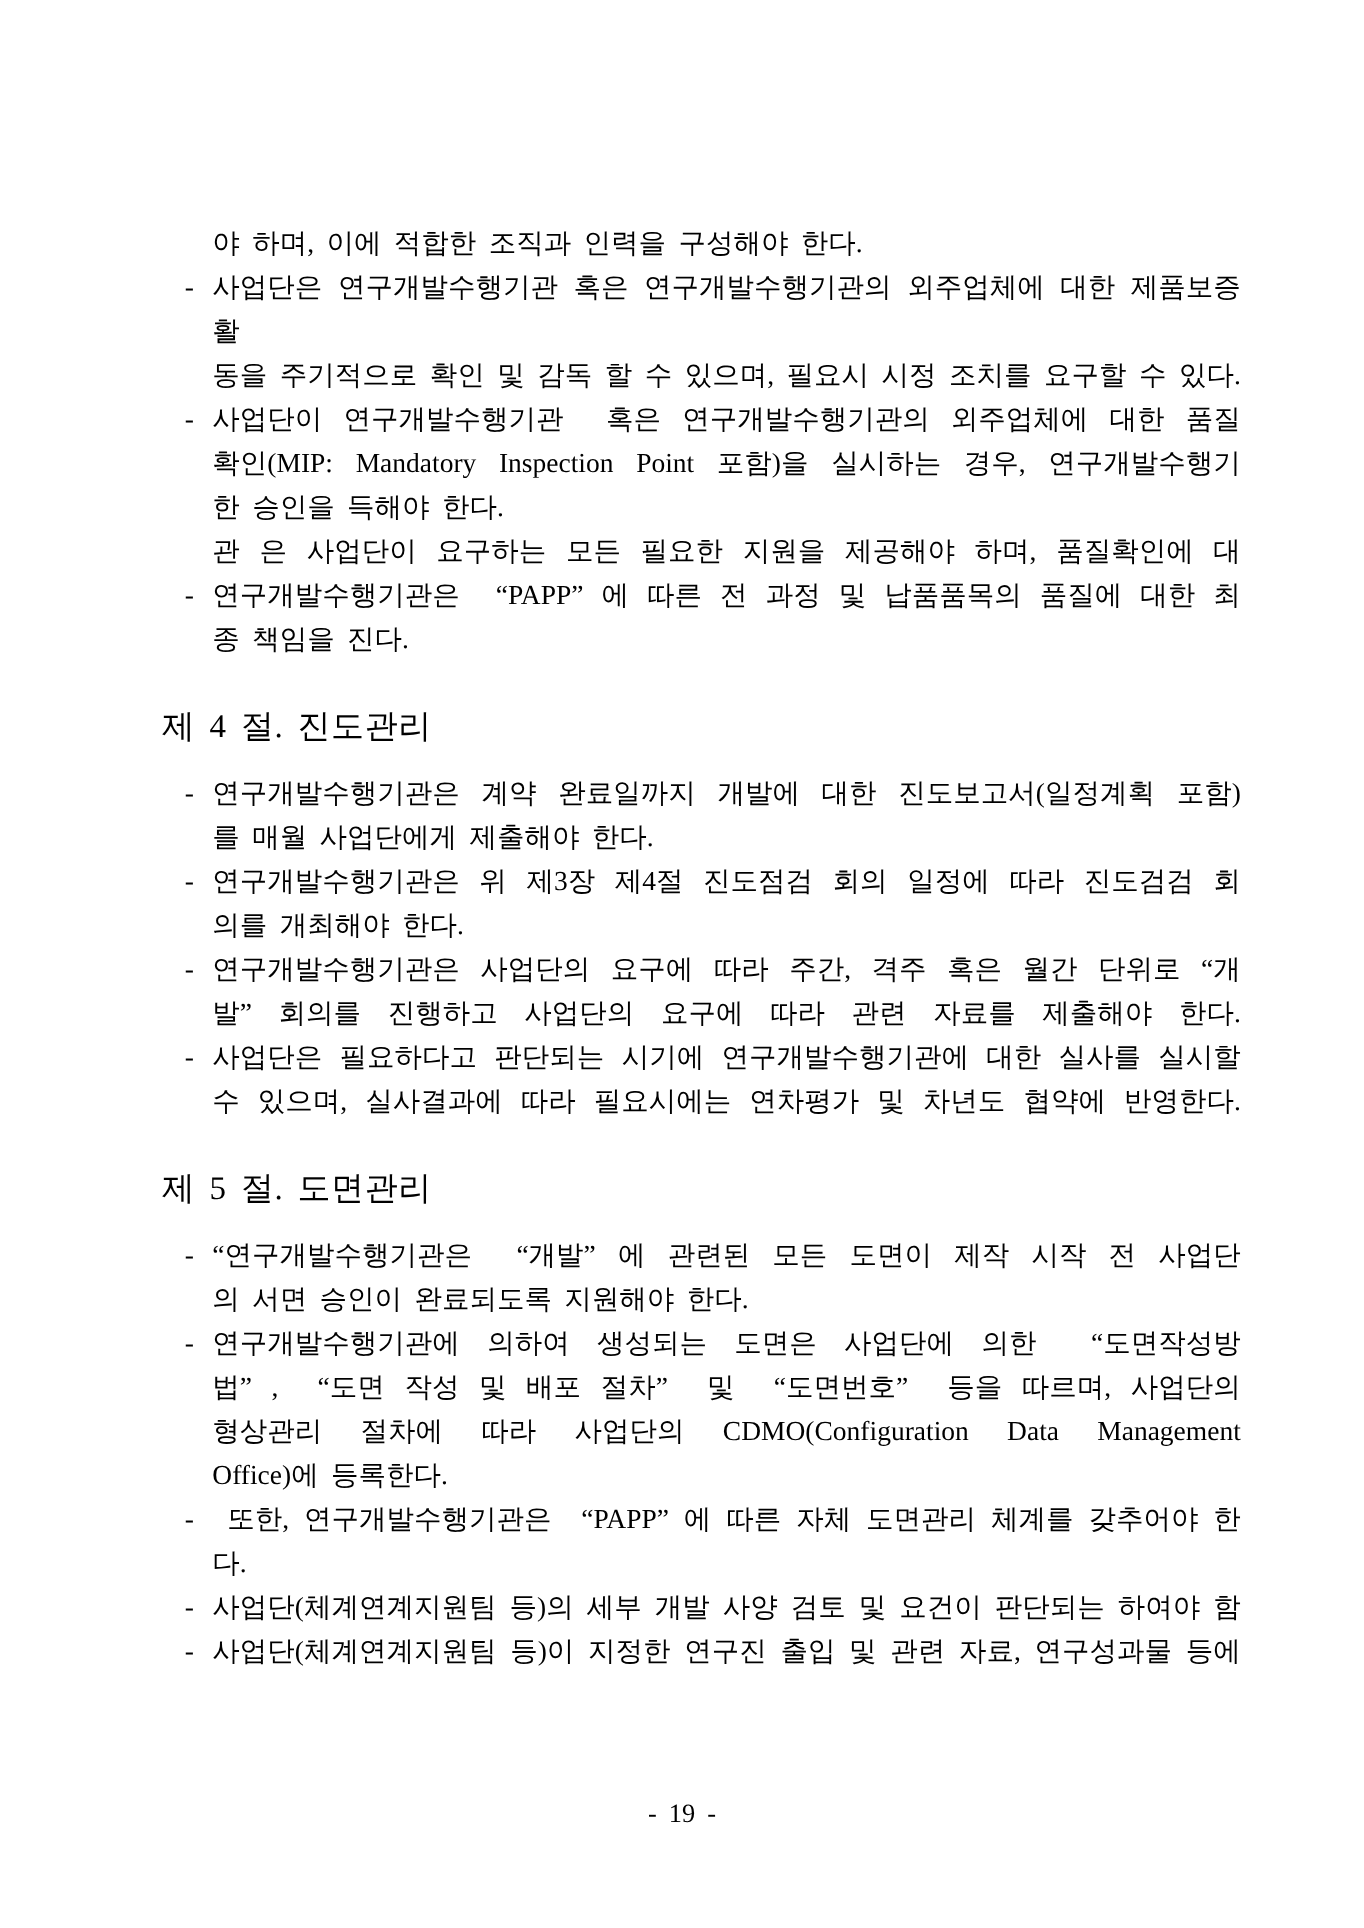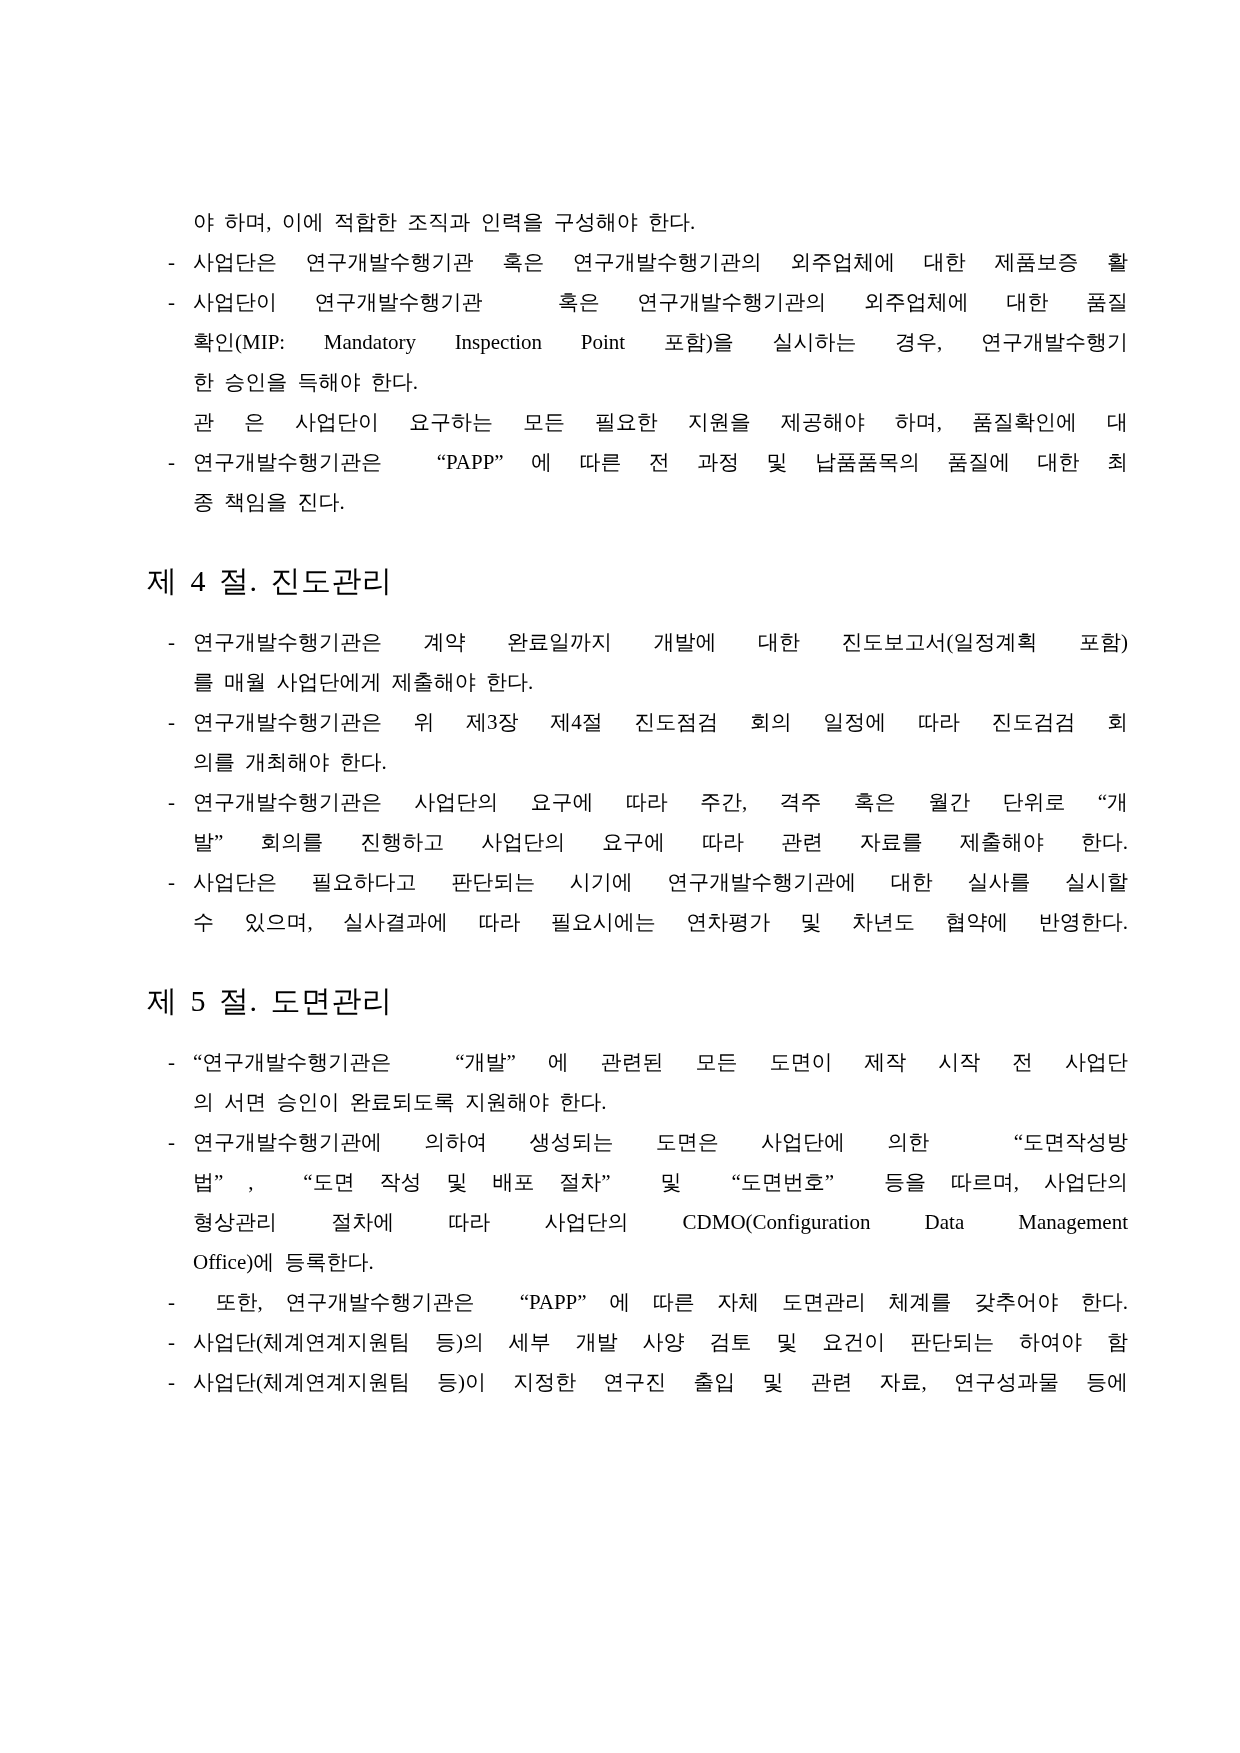--- a/index.html
+++ b/index.html
@@ -18,21 +18,21 @@
     word-spacing: 5px;
   }
   .content {
     position: absolute;
     left: 168px;
     top: 202px;
     width: 960px;
   }
   .line {
     display: flex;
-    font-size: 21px;
+    font-size: 25px;
     line-height: 40px;
     min-height: 40px;
   }
   .marker {
     flex: 0 0 25px;
   }
   .text {
     flex: 1 1 auto;
     min-width: 0;
   }
@@ -63,20 +63,24 @@
 
 <div class="page">
   <div class="content">
       <div class="line">
         <span class="marker"></span>
         <span class="text">야 하며, 이에 적합한 조직과 인력을 구성해야 한다.</span>
       </div>
       <div class="line">
         <span class="marker">-</span>
         <span class="text j">사업단은 연구개발수행기관 혹은 연구개발수행기관의 외주업체에 대한 제품보증 활</span>
+      </div>
+      <div class="line">
+        <span class="marker"></span>
+        <span class="text j">동을 주기적으로 확인 및 감독 할 수 있으며, 필요시 시정 조치를 요구할 수 있다.</span>
       </div>
       <div class="line">
         <span class="marker">-</span>
         <span class="text j">사업단이 연구개발수행기관 &nbsp;혹은 연구개발수행기관의 외주업체에 대한 품질</span>
       </div>
       <div class="line">
         <span class="marker"></span>
         <span class="text j">확인(MIP: Mandatory Inspection Point 포함)을 실시하는 경우, 연구개발수행기</span>
       </div>
       <div class="line">
@@ -159,13 +163,14 @@
       </div>
       <div class="line">
         <span class="marker">-</span>
         <span class="text j">사업단(체계연계지원팀 등)의 세부 개발 사양 검토 및 요건이 판단되는 하여야 함</span>
       </div>
       <div class="line">
         <span class="marker">-</span>
         <span class="text j">사업단(체계연계지원팀 등)이 지정한 연구진 출입 및 관련 자료, 연구성과물 등에</span>
       </div>
     </div>
+  <div class="footer">- 19 -</div>
 </div>
 
 </body></html>

